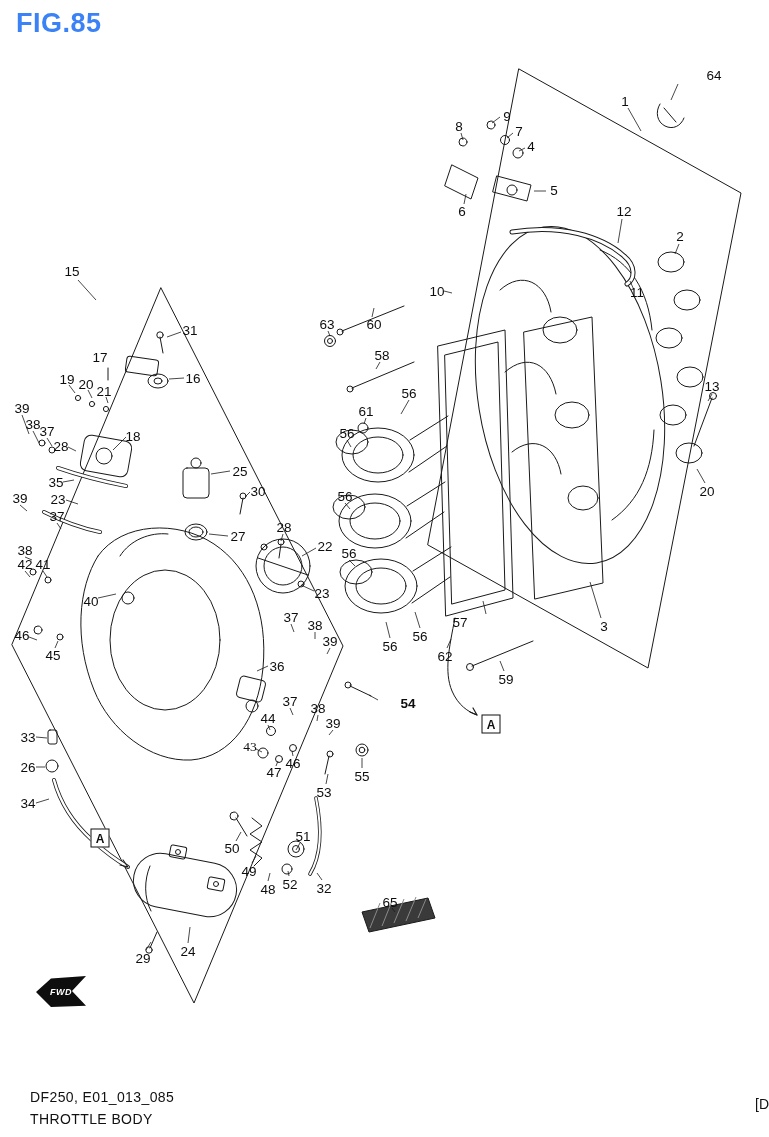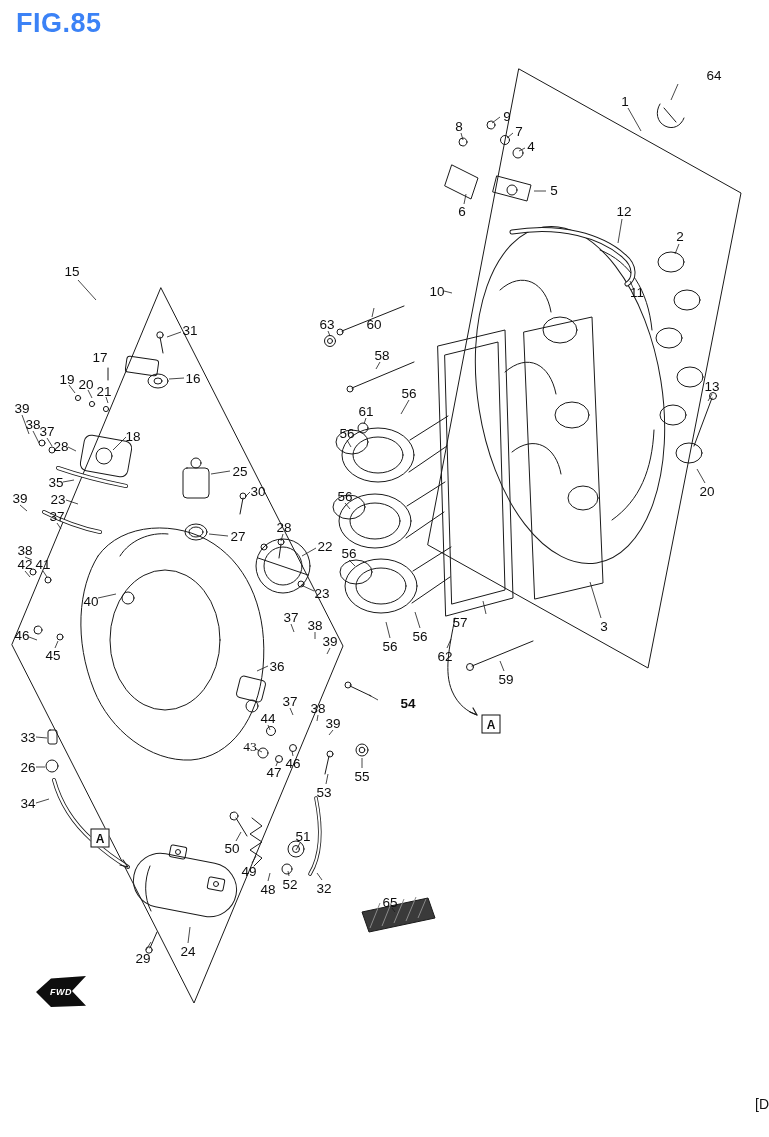--- a/index.html
+++ b/index.html
@@ -280,15 +280,19 @@
 
   <div class="labels" id="markers">
       <div class="ref-marker" style="left: 491px; top: 724px;">A</div>
       <div class="ref-marker" style="left: 100px; top: 838px;">A</div>
     </div>
 
   <div class="fwd">
     <span>FWD</span>
   </div>
 
+  <div class="footer">
+    <div>DF250, E01_013_085</div>
+    <div>THROTTLE BODY</div>
+  </div>
   <div class="corner">[D</div>
 
 </div>
 
 </body></html>

